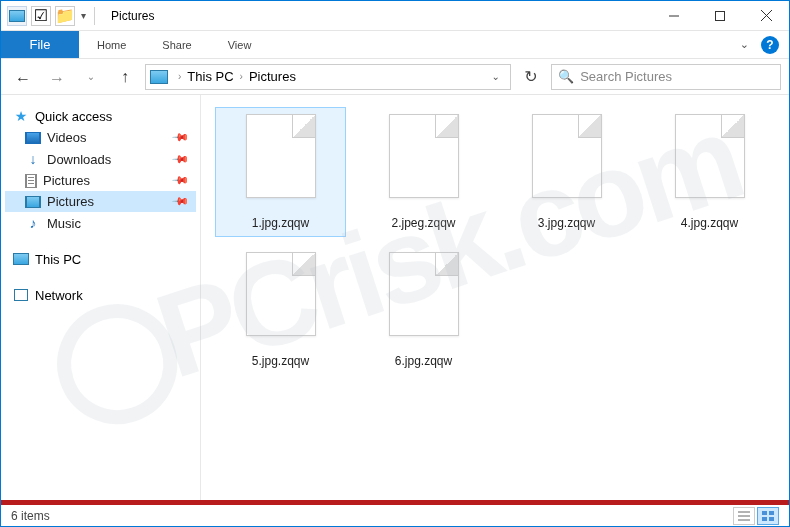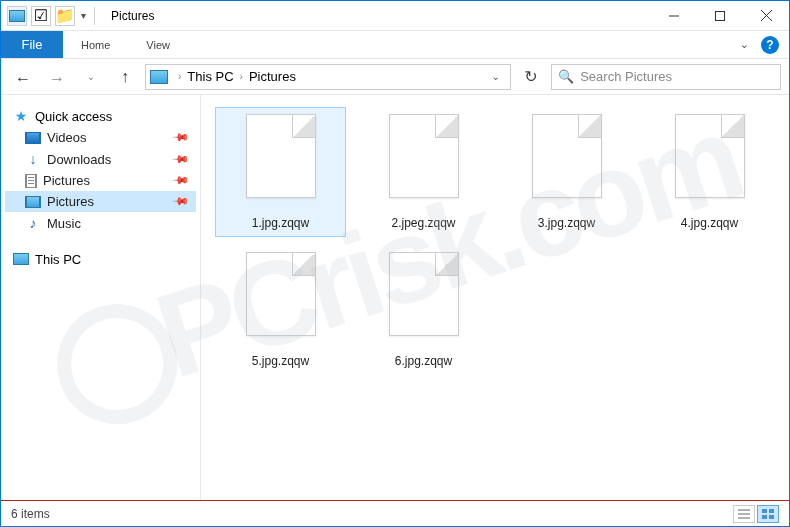--- a/index.html
+++ b/index.html
@@ -6,21 +6,21 @@
 html,body { width:790px; height:527px; overflow:hidden; background:#fff; }
 .window { width:790px; height:527px; border:1px solid #0078d7; display:flex; flex-direction:column; background:#fff; position:relative; }
 .titlebar { height:30px; background:#fff; display:flex; align-items:center; border-bottom:1px solid #e5e5e5; }
 .titlebar-icons { display:flex; align-items:center; gap:4px; padding:0 6px; }
 .qat-icon { width:20px; height:20px; display:flex; align-items:center; justify-content:center; background:#eef3fa; border:1px solid #c7d5e8; }
 .qat-divider { width:1px; height:18px; background:#d0d0d0; margin:0 2px; }
 .title-text { font-size:12px; color:#000; margin-left:8px; }
 .win-controls { margin-left:auto; display:flex; height:100%; }
 .win-btn { width:46px; height:100%; display:flex; align-items:center; justify-content:center; color:#333; }
 .ribbon-tabs { height:28px; display:flex; align-items:stretch; background:#fff; border-bottom:1px solid #e5e5e5; }
-.file-tab { background:#1979ca; color:#fff; width:62px; display:flex; align-items:center; justify-content:center; font-size:13px; }
+.file-tab { background:#1979ca; color:#fff; width:78px; display:flex; align-items:center; justify-content:center; font-size:13px; }
 .tab { padding:0 18px; display:flex; align-items:center; font-size:11px; color:#444; }
 .ribbon-right { margin-left:auto; display:flex; align-items:center; gap:12px; padding-right:10px; }
 .help-icon { width:18px; height:18px; border-radius:50%; background:#0078d7; color:#fff; font-size:12px; display:flex; align-items:center; justify-content:center; font-weight:bold; }
 .addrbar { height:36px; display:flex; align-items:center; padding:4px 8px; gap:6px; border-bottom:1px solid #e5e5e5; }
 .nav-arrow { width:28px; height:28px; display:flex; align-items:center; justify-content:center; color:#888; font-size:16px; }
 .nav-arrow.active { color:#333; }
 .breadcrumb { flex:1; height:26px; border:1px solid #ccc; display:flex; align-items:center; padding:0 4px; font-size:13px; gap:2px; min-width:0; }
 .bc-icon { width:18px; height:14px; background:linear-gradient(#7ecbf2,#3aa6e0); border:1px solid #2a7aa8; display:inline-block; margin-right:4px; }
 .bc-sep { color:#888; padding:0 4px; font-size:10px; }
 .bc-dd { margin-left:auto; color:#555; padding:0 6px; font-size:10px; }
@@ -44,21 +44,21 @@
 .ico-video { width:14px; height:12px; background:#444; border:1px solid #222; position:relative; }
 .ico-pc { width:16px; height:12px; background:linear-gradient(#7ecbf2,#3aa6e0); border:1px solid #2a7aa8; }
 .ico-net { width:14px; height:12px; background:#fff; border:1px solid #2a7aa8; position:relative; }
 .files { flex:1; padding:12px 14px; overflow:auto; }
 .file-grid { display:grid; grid-template-columns:repeat(4,1fr); gap:8px 12px; }
 .file-item { display:flex; flex-direction:column; align-items:center; gap:18px; padding:6px; border:1px solid transparent; }
 .file-item:first-child { border:1px solid #99d1ff; background:#e5f3ff; }
 .file-thumb { width:70px; height:84px; background:#fff; border:1px solid #ccc; position:relative; box-shadow:0 1px 2px rgba(0,0,0,0.08); }
 .file-thumb::before { content:""; position:absolute; top:0; right:0; width:22px; height:22px; background:linear-gradient(135deg,transparent 50%,#e0e0e0 50%); border-left:1px solid #ccc; border-bottom:1px solid #ccc; }
 .file-name { font-size:12px; color:#222; text-align:center; word-break:break-word; }
-.statusbar { height:26px; border-top:1px solid #b91c1c; display:flex; align-items:center; padding:0 10px; font-size:12px; color:#444; }
+.statusbar { height:26px; border-top:5px solid #b91c1c; display:flex; align-items:center; padding:0 10px; font-size:12px; color:#444; }
 .view-toggles { margin-left:auto; display:flex; gap:2px; }
 .view-btn { width:22px; height:18px; border:1px solid #ccc; display:flex; align-items:center; justify-content:center; }
 .view-btn.active { background:#cce8ff; border-color:#5aa9e6; }
 .watermark { position:absolute; top:50%; left:50%; transform:translate(-50%,-50%) rotate(-18deg); font-size:120px; font-weight:bold; color:rgba(180,190,200,0.18); pointer-events:none; white-space:nowrap; letter-spacing:-6px; }
 .watermark .globe { display:inline-block; width:120px; height:120px; border:14px solid rgba(180,190,200,0.18); border-radius:50%; vertical-align:middle; position:relative; margin-right:-10px; }
 </style>
 </head>
 <body>
 
 <div class="window">
@@ -90,20 +90,21 @@
             <line x1="0" y1="0" x2="11" y2="11" stroke="currentColor" stroke-width="1"></line>
             <line x1="11" y1="0" x2="0" y2="11" stroke="currentColor" stroke-width="1"></line>
           </svg>
         </div>
     </div>
   </div>
 
   <div class="ribbon-tabs">
     <div class="file-tab">File</div>
     <div class="tab">Home</div>
+    <div class="tab">Share</div>
     <div class="tab">View</div>
     <div class="ribbon-right">
       <span style="font-size:11px;color:#555;">⌄</span>
       <span class="help-icon">?</span>
     </div>
   </div>
 
   <div class="addrbar">
     <div class="nav-arrow active">←</div>
     <div class="nav-arrow">→</div>
@@ -166,20 +167,28 @@
           </div>
       </div>
       <div class="nav-group">
         <div class="nav-item header">
           <span class="ico">
               <span class="ico-pc"></span>
             </span>
           <span>This PC</span>
         </div>
       </div>
+      <div class="nav-group">
+        <div class="nav-item header">
+          <span class="ico">
+              <span class="ico-net"></span>
+            </span>
+          <span>Network</span>
+        </div>
+      </div>
     </div>
 
     <div class="files">
       <div class="file-grid" id="file-grid">
           <div class="file-item">
             <div class="file-thumb"></div>
             <div class="file-name">1.jpg.zqqw</div>
           </div>
           <div class="file-item">
             <div class="file-thumb"></div>

